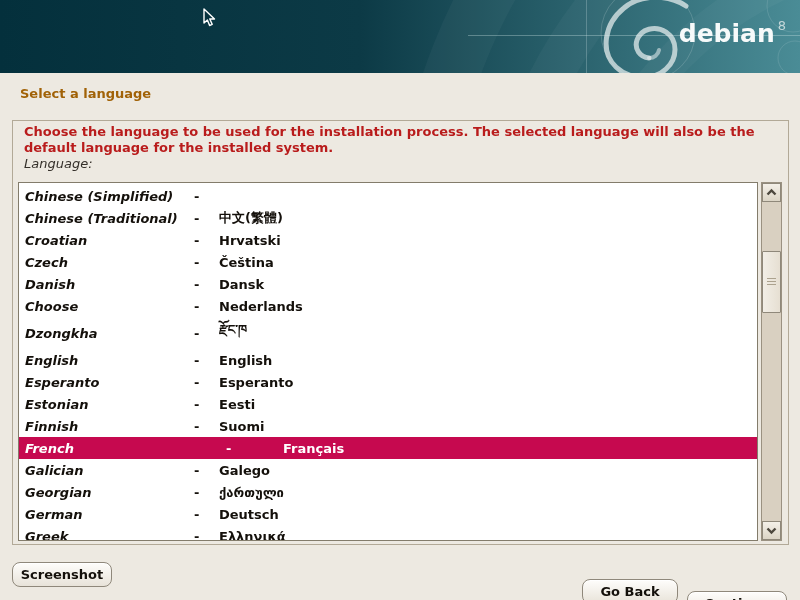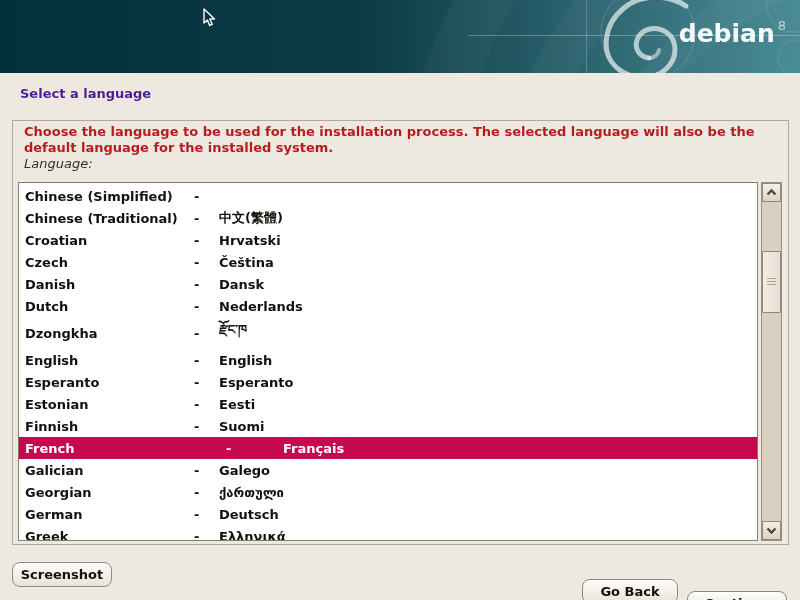--- a/index.html
+++ b/index.html
@@ -17,21 +17,21 @@
     color:#F7FAFA;font-weight:bold;font-size:25px;letter-spacing:0px;
     display:flex;align-items:flex-start;line-height:34px;
   }
   .brand .ver{
     font-size:13px;font-weight:normal;color:#C3D7D9;margin-left:3px;line-height:18px;
   }
   .cursor{position:absolute;left:203px;top:8px;}
   
   .page-title{
     position:absolute;left:20px;top:86px;
-    font-size:13px;font-weight:bold;color:#4c1d95;
+    font-size:13px;font-weight:bold;color:#a16207;
   }
   .frame{
     position:absolute;left:12px;top:120px;width:777px;height:425px;
     border:1px solid #B2A997;box-sizing:border-box;background:#EDE9E1;
   }
   .instructions{
     position:absolute;left:24px;top:124px;width:760px;
     font-size:13px;font-weight:bold;color:#b91c1c;line-height:16px;
   }
   .language-label{
@@ -43,21 +43,21 @@
     position:absolute;left:18px;top:182px;width:740px;height:359px;
     background:#FFFFFF;border:1px solid #837C6B;box-sizing:border-box;
     overflow:hidden;padding-top:2px;
   }
   .row{
     display:flex;align-items:center;height:22px;padding-left:6px;
     font-size:13px;font-weight:bold;color:#14100B;cursor:default;
   }
   .row.tall{height:32px;}
   .row.selected{color:#FFFFFF;}
-  .row .name{width:169px;flex:none;}
+  .row .name{width:169px;flex:none;font-style:italic;}
   .row .sep{width:25px;flex:none;}
   .row .native{flex:1;}
   
   .scrollbar{
     position:absolute;left:761px;top:182px;width:21px;height:359px;
     background:#D9D0C1;border:1px solid #9A9181;box-sizing:border-box;
   }
   .sb-btn{
     position:absolute;left:0;width:19px;height:19px;box-sizing:border-box;
     background:linear-gradient(#F4F0E8,#DCD5C6);
@@ -154,21 +154,21 @@
       <span class="name">Czech</span>
       <span class="sep">-</span>
       <span class="native">Čeština</span>
     </div>
     <div class="row">
       <span class="name">Danish</span>
       <span class="sep">-</span>
       <span class="native">Dansk</span>
     </div>
     <div class="row">
-      <span class="name">Dutch</span>
+      <span class="name">Choose</span>
       <span class="sep">-</span>
       <span class="native">Nederlands</span>
     </div>
     <div class="row tall">
       <span class="name">Dzongkha</span>
       <span class="sep">-</span>
       <span class="native">རྫོང་ཁ</span>
     </div>
     <div class="row">
       <span class="name">English</span>

